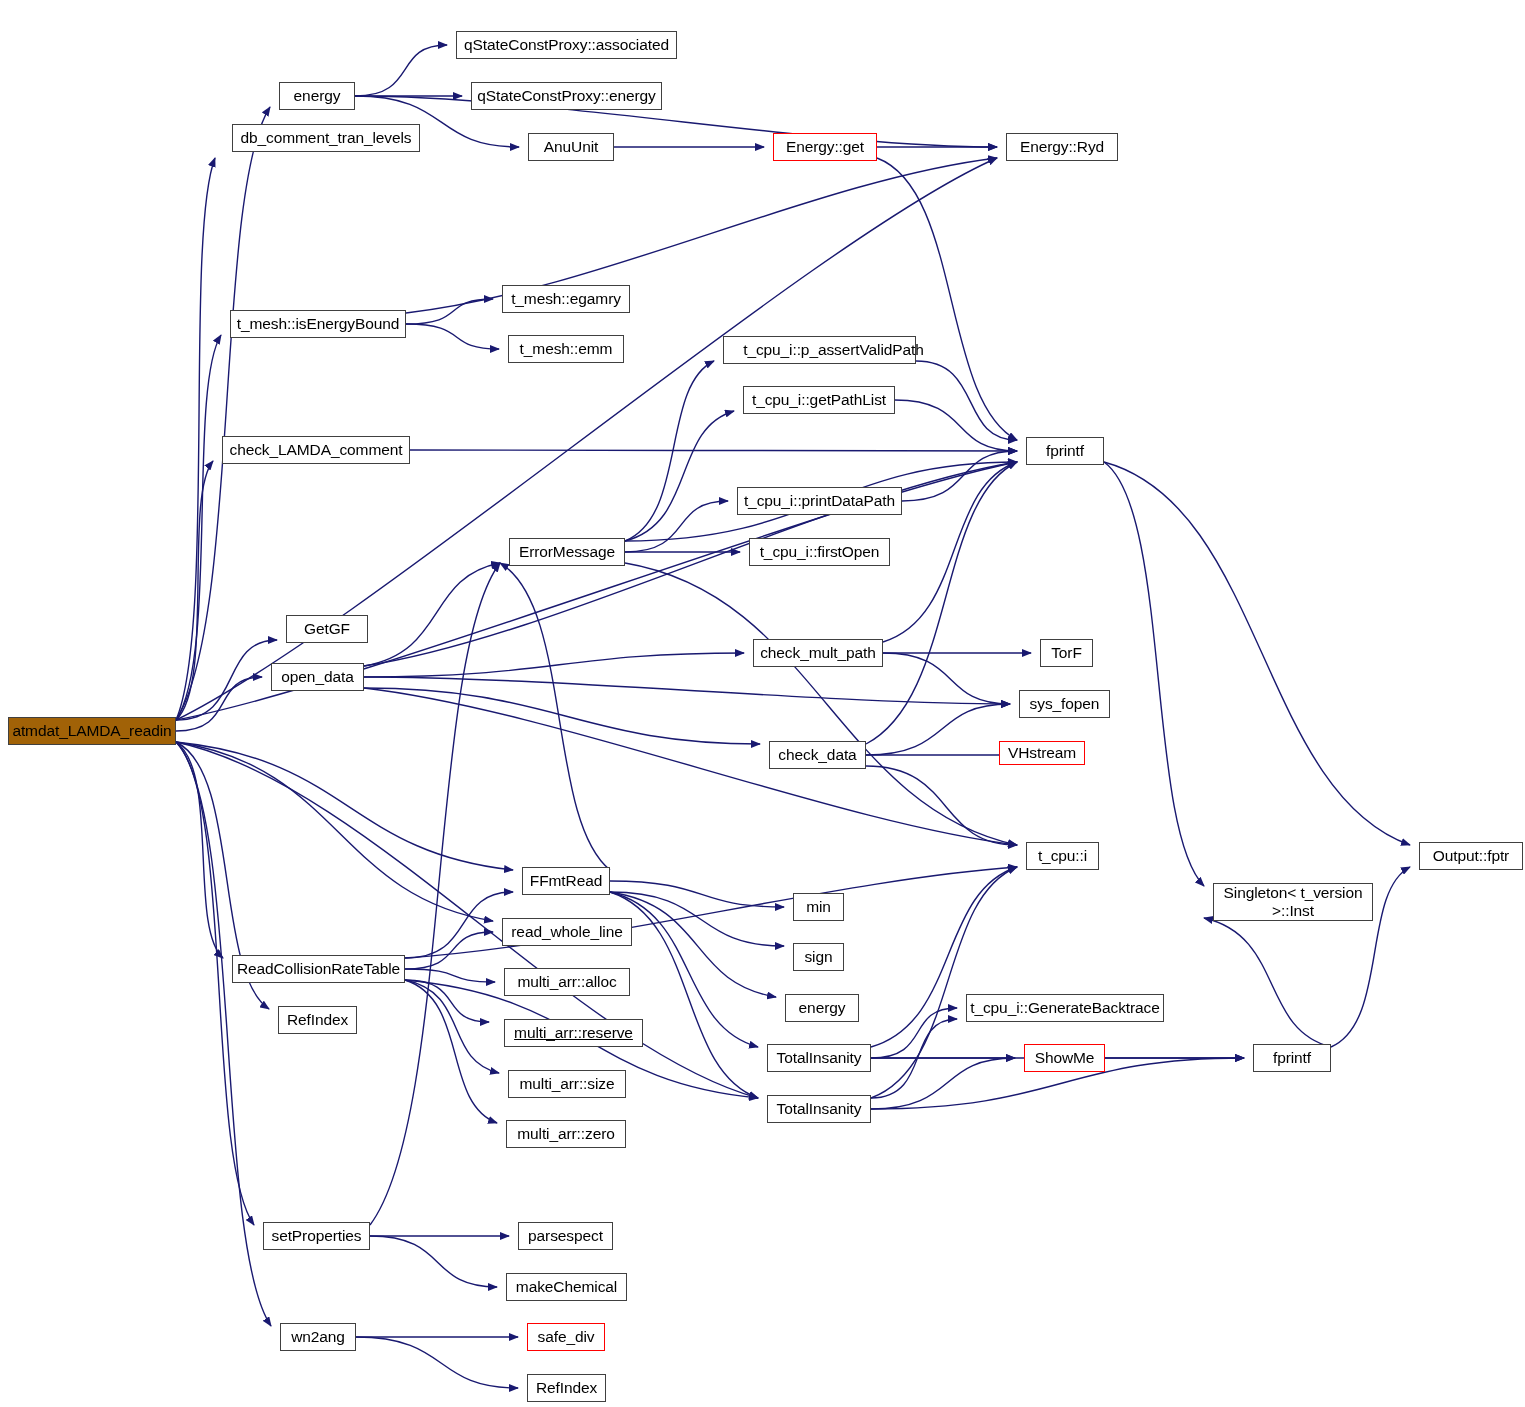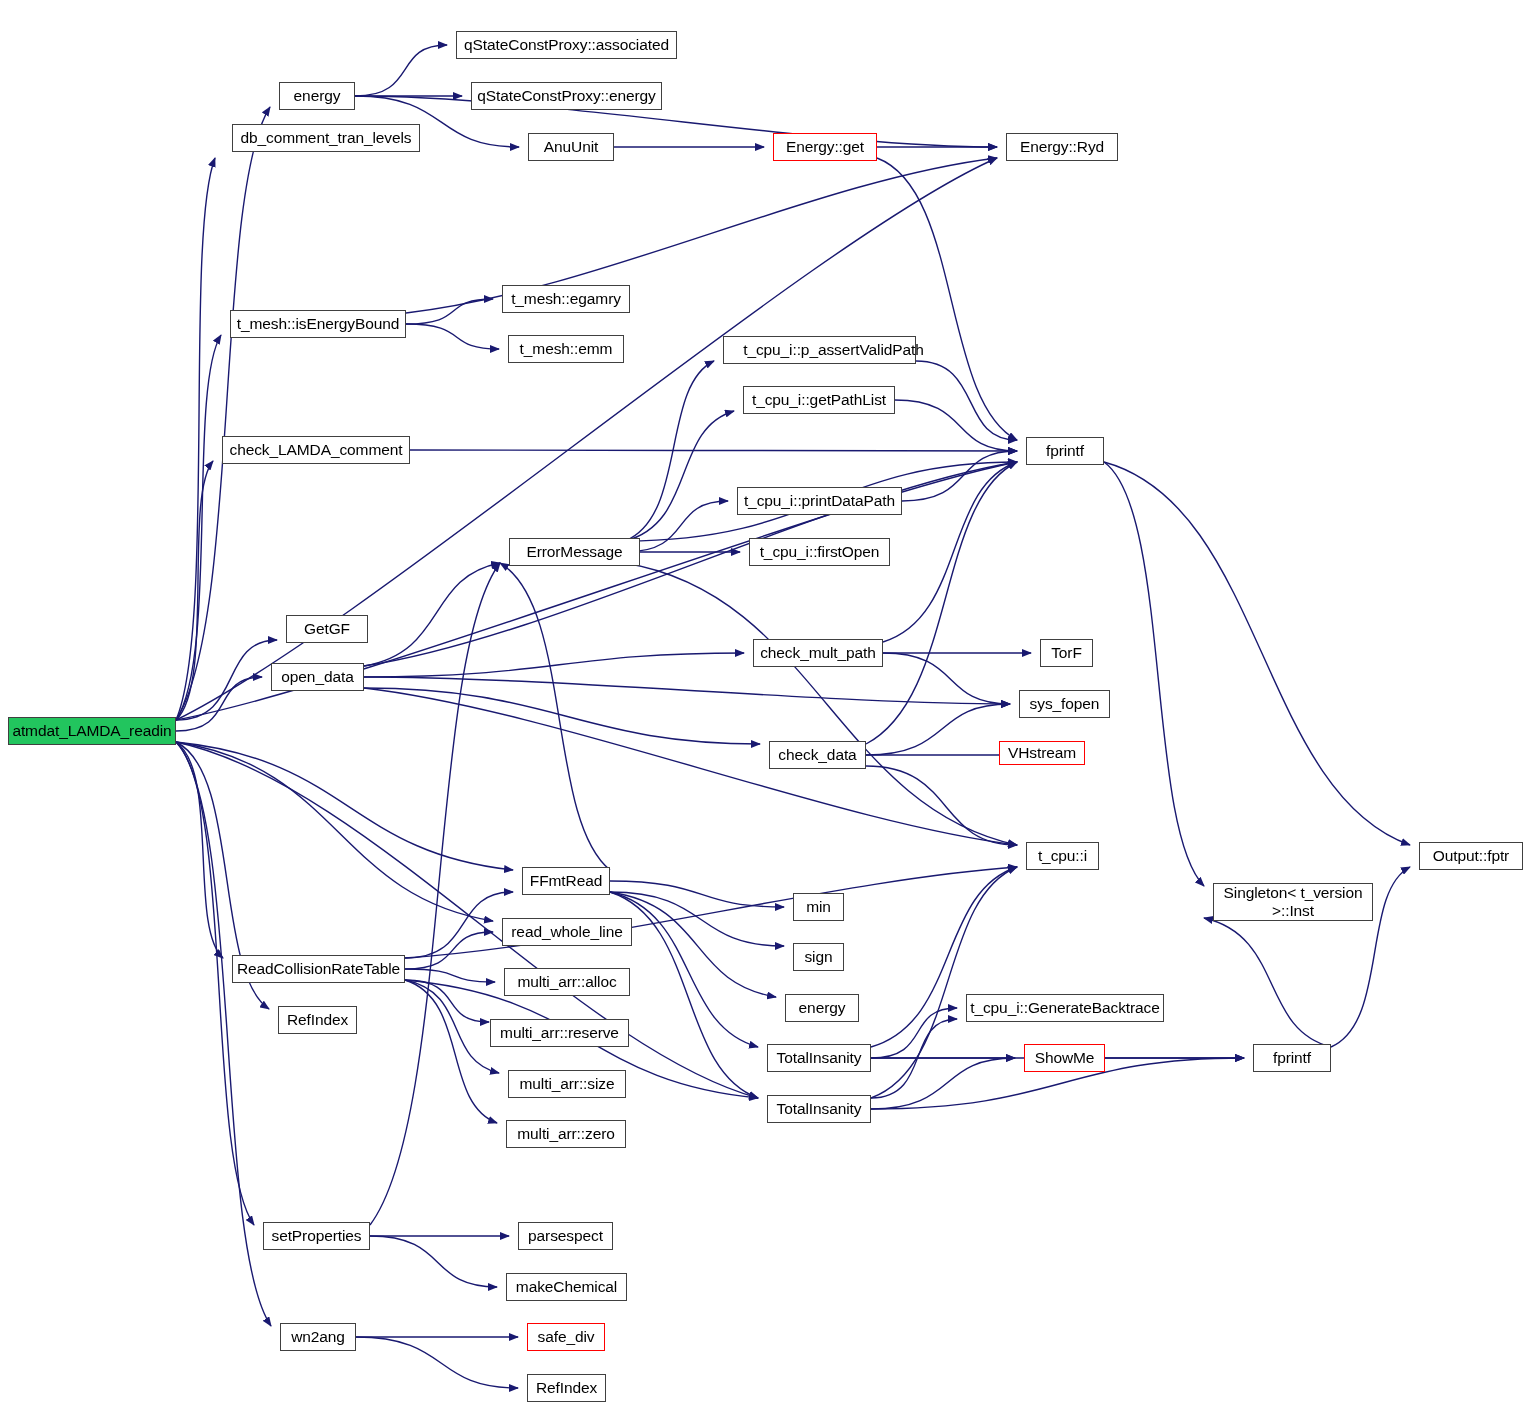--- a/index.html
+++ b/index.html
@@ -34,21 +34,21 @@
     font-size: 15.5px;
     line-height: 1.12;
     white-space: pre;
     letter-spacing: -0.1px;
     z-index: 5;
   }
   .node.red {
     border-color: #ff0000;
   }
   .node.current {
-    background: #22c55e;
+    background: #a16207;
     border-color: #404040;
   }
   .node.two-line {
     white-space: pre-line;
     line-height: 1.15;
   }
 </style>
 </head>
 <body>
 
@@ -152,42 +152,42 @@
       <div class="node" style="left: 1006px; top: 133px; width: 112px; height: 28px;">Energy::Ryd</div>
       <div class="node" style="left: 224px; top: 124px; width: 188px; height: 28px; margin-left: 8px;">db_comment_tran_levels</div>
       <div class="node" style="left: 230px; top: 310px; width: 176px; height: 28px;">t_mesh::isEnergyBound</div>
       <div class="node" style="left: 502px; top: 285px; width: 128px; height: 28px;">t_mesh::egamry</div>
       <div class="node" style="left: 508px; top: 335px; width: 116px; height: 28px;">t_mesh::emm</div>
       <div class="node" style="left: 222px; top: 436px; width: 188px; height: 28px;">check_LAMDA_comment</div>
       <div class="node" style="left: 723px; top: 336px; width: 193px; height: 28px; padding-left: 28px;">t_cpu_i::p_assertValidPath</div>
       <div class="node" style="left: 743px; top: 386px; width: 152px; height: 28px;">t_cpu_i::getPathList</div>
       <div class="node" style="left: 1026px; top: 437px; width: 78px; height: 28px;">fprintf</div>
       <div class="node" style="left: 737px; top: 487px; width: 165px; height: 28px;">t_cpu_i::printDataPath</div>
-      <div class="node" style="left: 509px; top: 538px; width: 131px; height: 28px;">ErrorMessage</div>
+      <div class="node" style="left: 509px; top: 538px; width: 116px; height: 28px;">ErrorMessage</div>
       <div class="node" style="left: 749px; top: 538px; width: 141px; height: 28px;">t_cpu_i::firstOpen</div>
       <div class="node" style="left: 286px; top: 615px; width: 82px; height: 28px;">GetGF</div>
       <div class="node" style="left: 271px; top: 663px; width: 93px; height: 28px;">open_data</div>
       <div class="node" style="left: 753px; top: 639px; width: 130px; height: 28px;">check_mult_path</div>
       <div class="node" style="left: 1040px; top: 639px; width: 53px; height: 28px;">TorF</div>
       <div class="node" style="left: 1019px; top: 690px; width: 91px; height: 28px;">sys_fopen</div>
       <div class="node" style="left: 769px; top: 741px; width: 97px; height: 28px;">check_data</div>
       <div class="node red" style="left: 999px; top: 741px; width: 86px; height: 24px;">VHstream</div>
       <div class="node" style="left: 1026px; top: 842px; width: 73px; height: 28px;">t_cpu::i</div>
       <div class="node" style="left: 1419px; top: 842px; width: 104px; height: 28px;">Output::fptr</div>
       <div class="node two-line" style="left: 1213px; top: 883px; width: 160px; height: 38px;">Singleton&lt; t_version
 &gt;::Inst</div>
       <div class="node" style="left: 522px; top: 867px; width: 88px; height: 28px;">FFmtRead</div>
       <div class="node" style="left: 793px; top: 893px; width: 51px; height: 28px;">min</div>
       <div class="node" style="left: 793px; top: 943px; width: 51px; height: 28px;">sign</div>
       <div class="node" style="left: 785px; top: 994px; width: 74px; height: 28px;">energy</div>
       <div class="node" style="left: 502px; top: 918px; width: 130px; height: 28px;">read_whole_line</div>
       <div class="node" style="left: 232px; top: 955px; width: 173px; height: 28px;">ReadCollisionRateTable</div>
       <div class="node" style="left: 504px; top: 968px; width: 126px; height: 28px;">multi_arr::alloc</div>
       <div class="node" style="left: 278px; top: 1006px; width: 79px; height: 28px;">RefIndex</div>
-      <div class="node" style="left: 490px; top: 1019px; width: 139px; height: 28px;">multi_arr::reserve</div>
+      <div class="node" style="left: 504px; top: 1019px; width: 139px; height: 28px; text-decoration: underline;">multi_arr::reserve</div>
       <div class="node" style="left: 508px; top: 1070px; width: 118px; height: 28px;">multi_arr::size</div>
       <div class="node" style="left: 506px; top: 1120px; width: 120px; height: 28px;">multi_arr::zero</div>
       <div class="node" style="left: 767px; top: 1044px; width: 104px; height: 28px;">TotalInsanity</div>
       <div class="node" style="left: 767px; top: 1095px; width: 104px; height: 28px;">TotalInsanity</div>
       <div class="node" style="left: 966px; top: 994px; width: 198px; height: 28px;">t_cpu_i::GenerateBacktrace</div>
       <div class="node red" style="left: 1024px; top: 1044px; width: 81px; height: 28px;">ShowMe</div>
       <div class="node" style="left: 1253px; top: 1044px; width: 78px; height: 28px;">fprintf</div>
       <div class="node" style="left: 263px; top: 1222px; width: 107px; height: 28px;">setProperties</div>
       <div class="node" style="left: 518px; top: 1222px; width: 95px; height: 28px;">parsespect</div>
       <div class="node" style="left: 506px; top: 1273px; width: 121px; height: 28px;">makeChemical</div>

